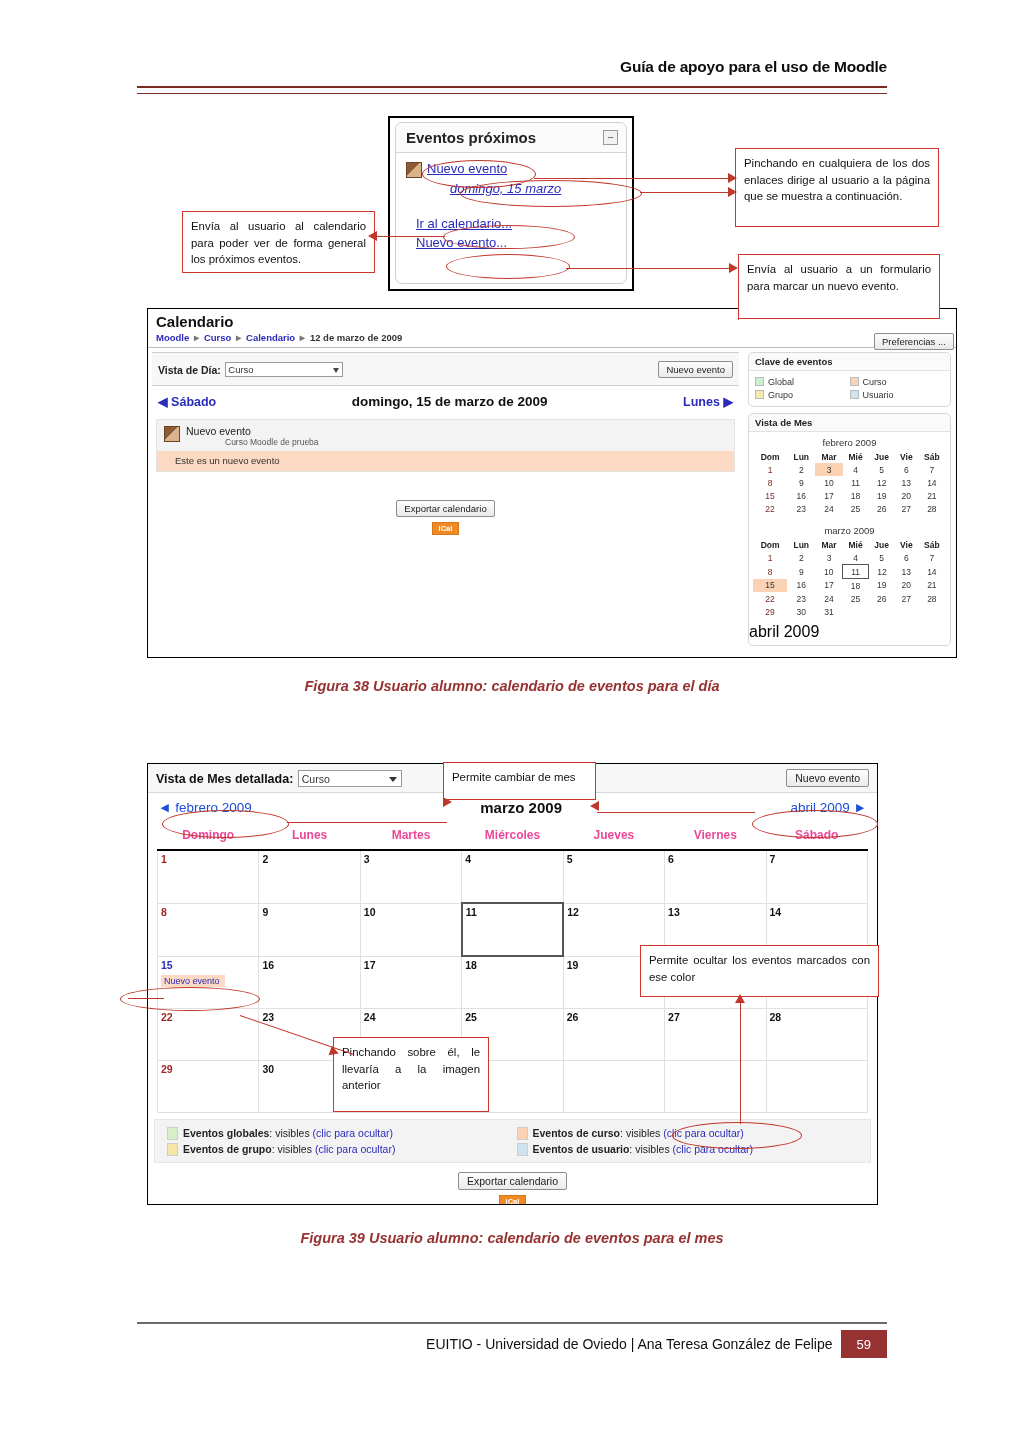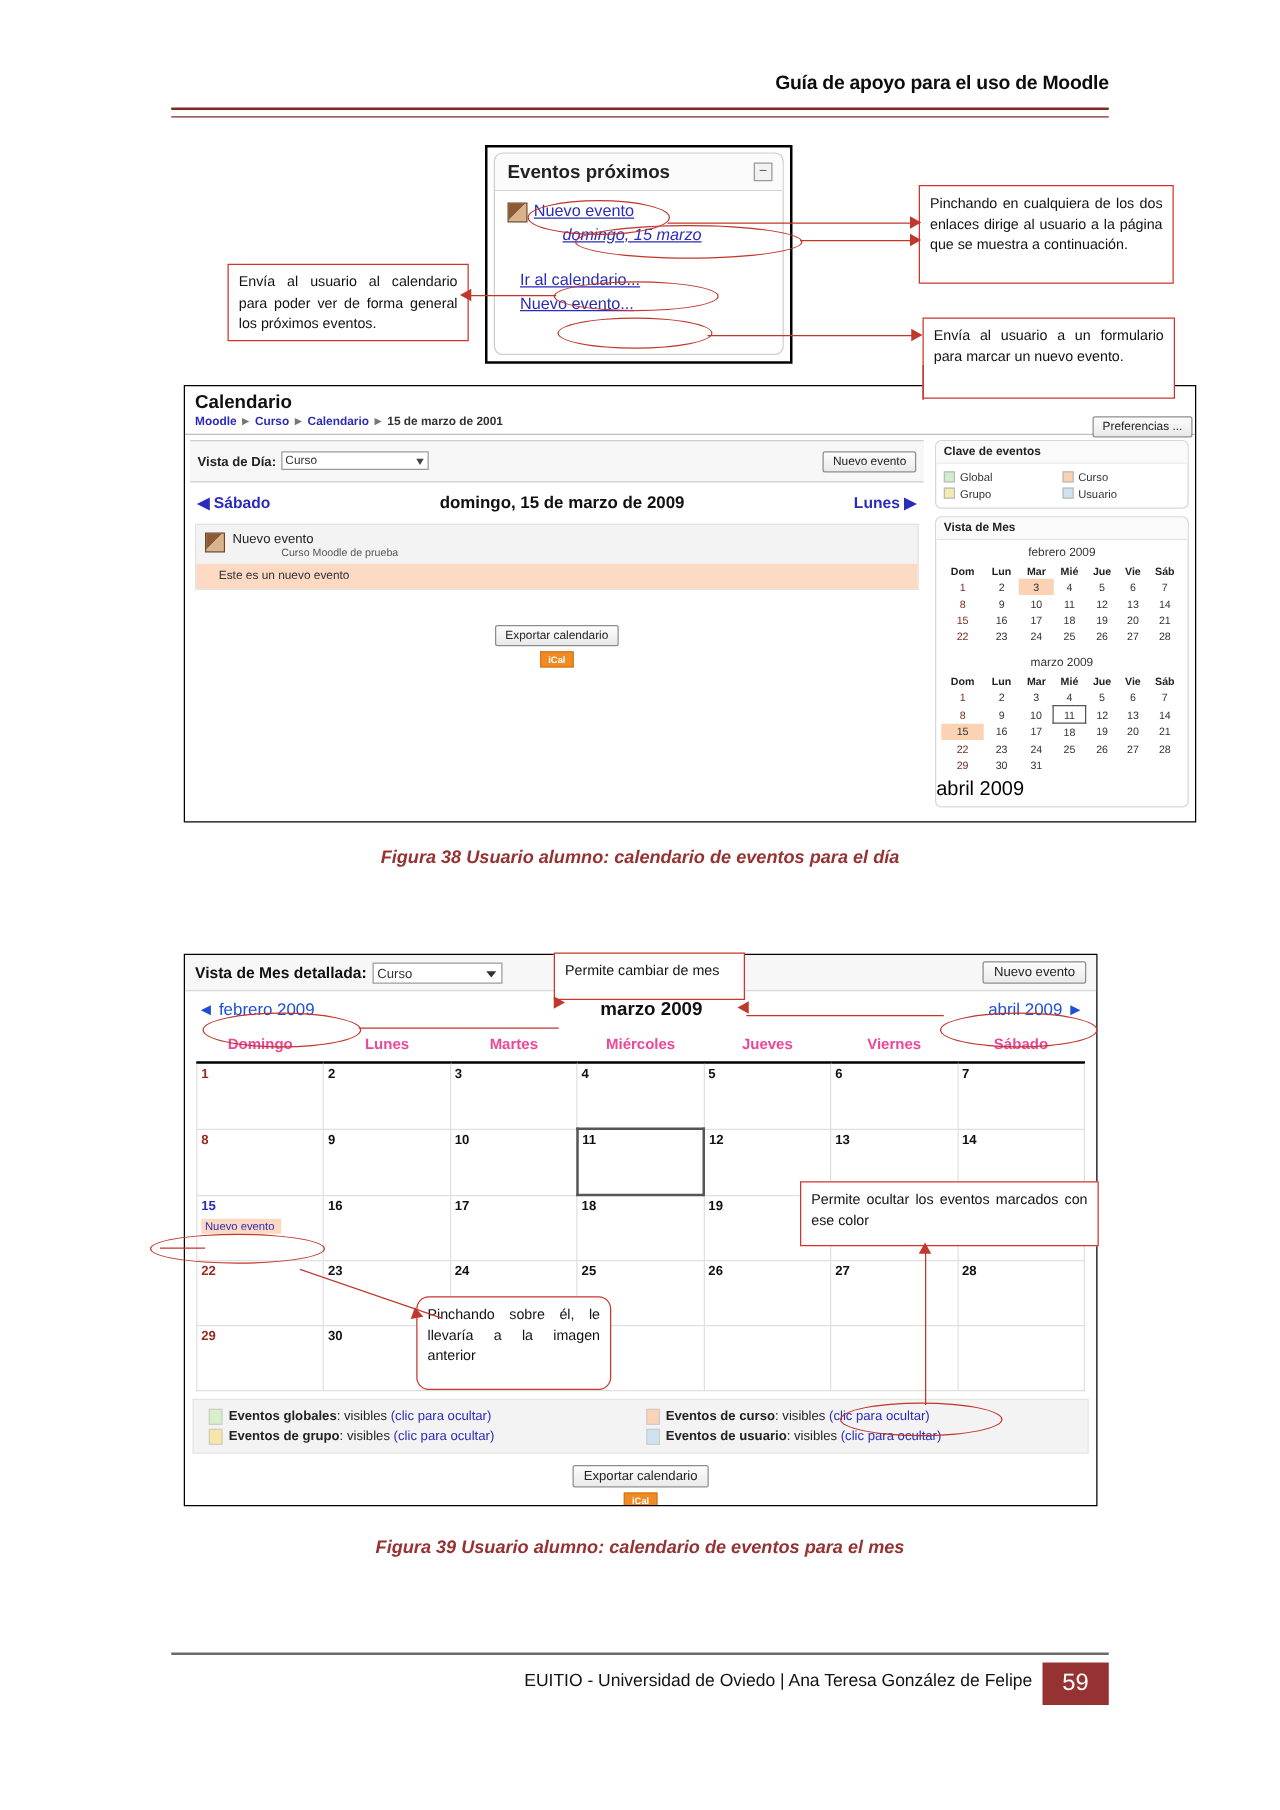--- a/index.html
+++ b/index.html
@@ -146,21 +146,21 @@
   .litem{width:50%;display:flex;align-items:center;gap:5px;font-size:10.5px;color:#222;margin:1.5px 0;padding-left:4px;box-sizing:border-box;}
   .lsw{width:11px;height:13px;display:inline-block;border:1px solid #cdcdcd;box-sizing:border-box;}
   .litem b{font-weight:bold;}
   .litem .a{color:#2b2bbb;}
   .export2{text-align:center;margin-top:8px;}
 
   
   .foot-rule{position:absolute;left:137px;top:1322px;width:750px;height:0;border-top:2px solid #6b6b6b;}
   .foot{position:absolute;left:137px;top:1330px;width:750px;display:flex;justify-content:flex-end;align-items:stretch;}
   .foot .txt{font-size:14px;color:#111;padding:6px 8px 6px 0;}
-  .foot .pg{background:#963231;color:#fff;font-size:19px;font-weight:normal;
+  .foot .pg{background:#963231;color:#fff;font-size:13px;font-weight:normal;
     padding:6px 16px;display:flex;align-items:center;}
 </style>
 </head>
 <body>
 
 <div class="page">
 
   <div class="doc-header">
     <div class="title">Guía de apoyo para el uso de Moodle</div>
   </div>
@@ -211,21 +211,21 @@
   <div class="shot" id="shot-day">
 
     <div class="m-title">Calendario</div>
     <div class="m-crumb">
       <span>Moodle</span>
       <span class="sep">►</span>
       <span>Curso</span>
       <span class="sep">►</span>
       <span>Calendario</span>
       <span class="sep">►</span>
-      <span class="cur">15 de marzo de 2001</span>
+      <span class="cur">12 de marzo de 2009</span>
     </div>
 
     <div class="m-main">
       <div class="m-left">
         <div class="m-bar">
           <span>
             <span class="lab">Vista de Día:</span>
             <span class="sel">
               <span>Curso</span>
               <span class="cv"></span>
@@ -504,21 +504,21 @@
     </div>
 
     <div class="export2">
       <span class="btn2">Exportar calendario</span>
       <div><span class="ical">iCal</span></div>
     </div>
   </div>
 
   <div class="callout j" style="left:443px;top:762px;width:153px;height:38px;">Permite cambiar de mes</div>
   <div class="callout j" style="left:640px;top:945px;width:239px;height:52px;">Permite ocultar los eventos marcados con ese color</div>
-  <div class="callout j" style="left:333px;top:1037px;width:156px;height:75px;border-radius:10px;">Pinchando sobre él, le llevaría a la imagen anterior</div>
+  <div class="callout j" style="left:333px;top:1037px;width:156px;height:75px;">Pinchando sobre él, le llevaría a la imagen anterior</div>
 
   <div class="ellipse" style="left:162px;top:810px;width:125px;height:26px;"></div>
   <div class="ellipse" style="left:752px;top:810px;width:124px;height:26px;"></div>
   <div class="ellipse" style="left:120px;top:987px;width:138px;height:22px;"></div>
   <div class="ellipse" style="left:672px;top:1122px;width:128px;height:25px;"></div>
 
   <div class="hline" style="left:287px;top:822px;width:160px;"></div>
   <div class="arrow-r" style="left:443px;top:797px;"></div>
   <div class="hline" style="left:597px;top:812px;width:158px;"></div>
   <div class="arrow-l" style="left:590px;top:801px;"></div>

